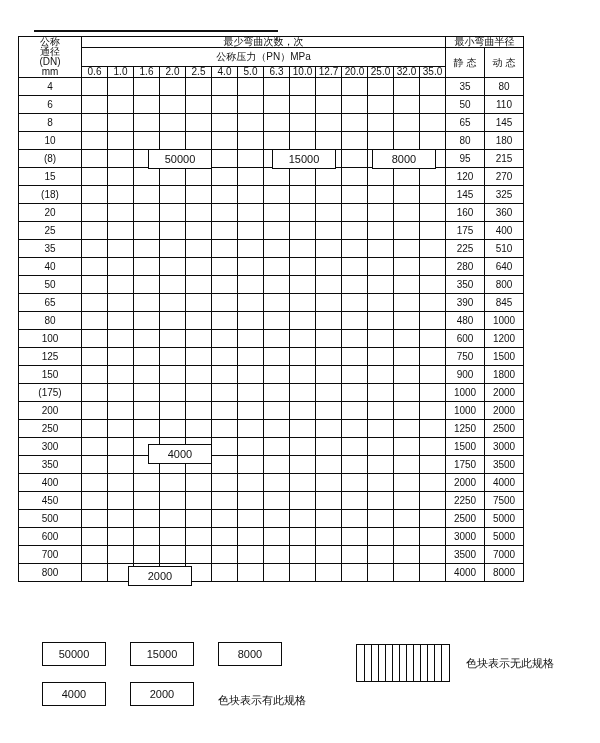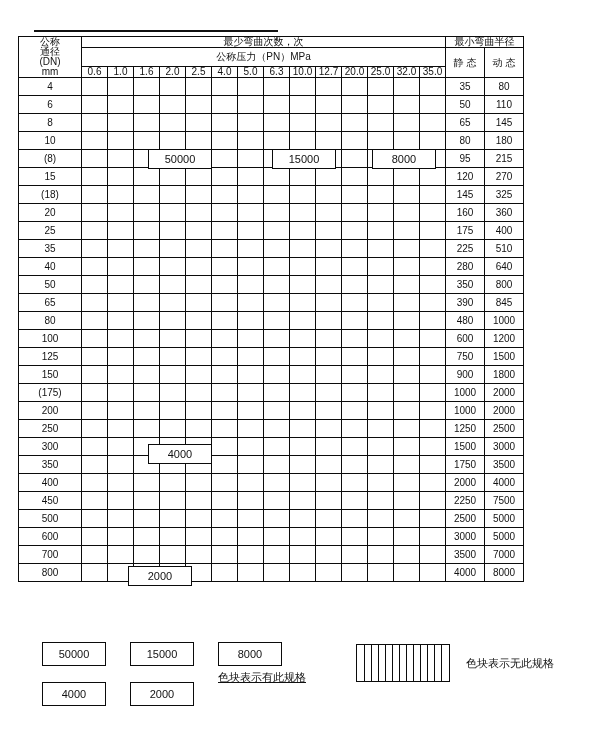--- a/index.html
+++ b/index.html
@@ -664,21 +664,21 @@
       <div class="callout" style="left: 148px; top: 444px; width: 62px;">4000</div>
       <div class="callout" style="left: 128px; top: 566px; width: 62px;">2000</div>
     </div>
 
   <div class="legend">
     <div class="lg-box f-blue3" style="left:8px;top:6px;">50000</div>
     <div class="lg-box f-blue2" style="left:96px;top:6px;">15000</div>
     <div class="lg-box f-blue" style="left:184px;top:6px;">8000</div>
     <div class="lg-box f-green3" style="left:8px;top:46px;">4000</div>
     <div class="lg-box f-green" style="left:96px;top:46px;">2000</div>
-    <div class="lg-txt" style="left:184px;top:34px;text-decoration:underline;">色块表示有此规格</div>
+    <div class="lg-txt" style="left:184px;top:57px;">色块表示有此规格</div>
     <div class="lg-grid" id="lg-grid">
         <i style="left: 7px;"></i>
         <i style="left: 14px;"></i>
         <i style="left: 21px;"></i>
         <i style="left: 28px;"></i>
         <i style="left: 35px;"></i>
         <i style="left: 42px;"></i>
         <i style="left: 49px;"></i>
         <i style="left: 56px;"></i>
         <i style="left: 63px;"></i>

